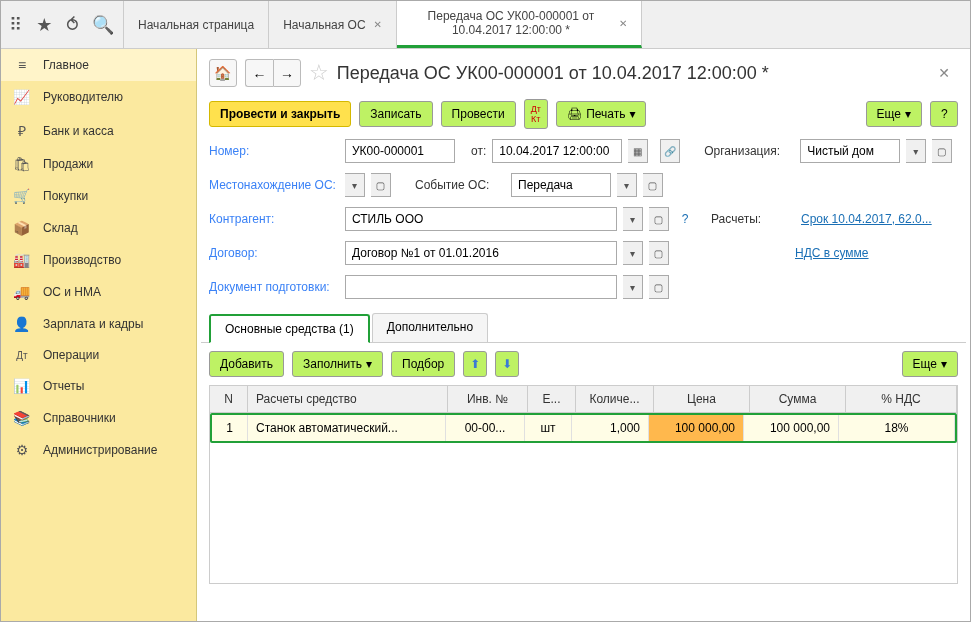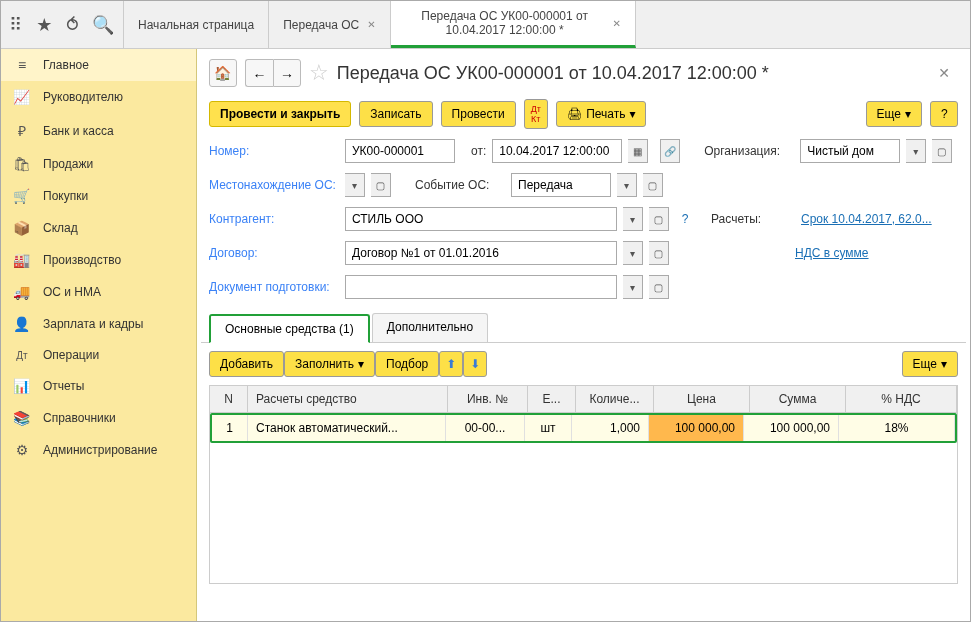--- a/index.html
+++ b/index.html
@@ -15,35 +15,35 @@
 .sidebar { width: 196px; background: #fbe99f; border-right: 1px solid #d4c77a; }
 .sidebar-item { display: flex; align-items: center; padding: 8px 12px; gap: 12px; cursor: pointer; color: #333; }
 .sidebar-item:first-child { background: #fff4c9; }
 .sidebar-item .ico { width: 18px; text-align: center; color: #555; font-size: 14px; }
 .main { flex: 1; background: #fff; display: flex; flex-direction: column; padding: 4px 4px 0 4px; }
 .hdr-row { display: flex; align-items: center; padding: 6px 8px; gap: 8px; }
 .hdr-btn { width: 28px; height: 28px; border: 1px solid #bbb; background: #f7f7f7; display: flex; align-items: center; justify-content: center; cursor: pointer; border-radius: 3px; font-size: 14px; }
 .hdr-title { font-size: 18px; color: #333; flex: 1; }
 .close-x { font-size: 14px; color: #888; cursor: pointer; padding: 4px 8px; }
 .toolbar { display: flex; align-items: center; padding: 6px 8px; gap: 8px; }
-.btn { padding: 5px 10px; border: 1px solid #999; background: #fde047; border-radius: 3px; cursor: pointer; display: inline-flex; align-items: center; gap: 4px; }
+.btn { padding: 5px 10px; border: 1px solid #999; background: #bef264; border-radius: 3px; cursor: pointer; display: inline-flex; align-items: center; gap: 4px; }
 .btn.primary { background: #ffe14d; border-color: #d4b800; font-weight: bold; }
 .btn.icon-only { padding: 4px 6px; }
 .spacer { flex: 1; }
 .form { padding: 4px 8px; }
 .form-row { display: flex; align-items: center; margin-bottom: 10px; gap: 6px; }
 .lbl { width: 130px; color: #3b82f6; }
 .lbl2 { color: #333; margin-left: 10px; }
 .inp { border: 1px solid #aaa; background: #fff; height: 24px; padding: 2px 6px; }
 .inp-btn { width: 20px; height: 24px; border: 1px solid #aaa; border-left: none; background: #f0f0f0; display: inline-flex; align-items: center; justify-content: center; cursor: pointer; font-size: 10px; color: #555; }
 .link { color: #1a6fb5; text-decoration: underline; cursor: pointer; }
 .tabs2 { display: flex; border-bottom: 1px solid #ccc; padding-left: 8px; }
 .tab2 { padding: 6px 14px; border: 1px solid #ccc; border-bottom: none; margin-right: 2px; background: #f5f5f5; cursor: pointer; border-radius: 3px 3px 0 0; }
 .tab2.active { background: #fff; border: 2px solid #21a038; border-bottom: 1px solid #fff; position: relative; top: 1px; }
-.grid-toolbar { display: flex; padding: 8px; }
+.grid-toolbar { display: flex; padding: 8px; gap: 8px; }
 .grid { margin: 0 8px; border: 1px solid #ccc; }
 .grid-head { display: flex; background: #f0f0f0; border-bottom: 1px solid #ccc; }
 .gh { padding: 6px 8px; border-right: 1px solid #ccc; color: #333; text-align: center; }
 .grid-row { display: flex; border: 2px solid #21a038; border-radius: 2px; }
 .gc { padding: 6px 8px; border-right: 1px solid #e0e0e0; background: #fffde6; }
 .gc.price { background: #ffb84d; text-align: right; }
 .gc.r { text-align: right; }
 .gc.c { text-align: center; }
 .grid-body { height: 140px; background: #fff; }
 .arrow-group { display: flex; }
@@ -60,21 +60,21 @@
     <span>⠿</span>
     <span>★</span>
     <span>⥀</span>
     <span>🔍</span>
   </div>
   <div class="tabs">
     <div class="tab">
         <span>Начальная страница</span>
       </div>
     <div class="tab">
-        <span>Передача ОС</span>
+        <span>Начальная ОС</span>
         <span class="tab-close">✕</span>
       </div>
     <div class="tab active">
         <span style="max-width:200px;">Передача ОС УК00-000001 от 10.04.2017 12:00:00 *</span>
         <span class="tab-close">✕</span>
       </div>
   </div>
 </div>
 
 <div class="body">

